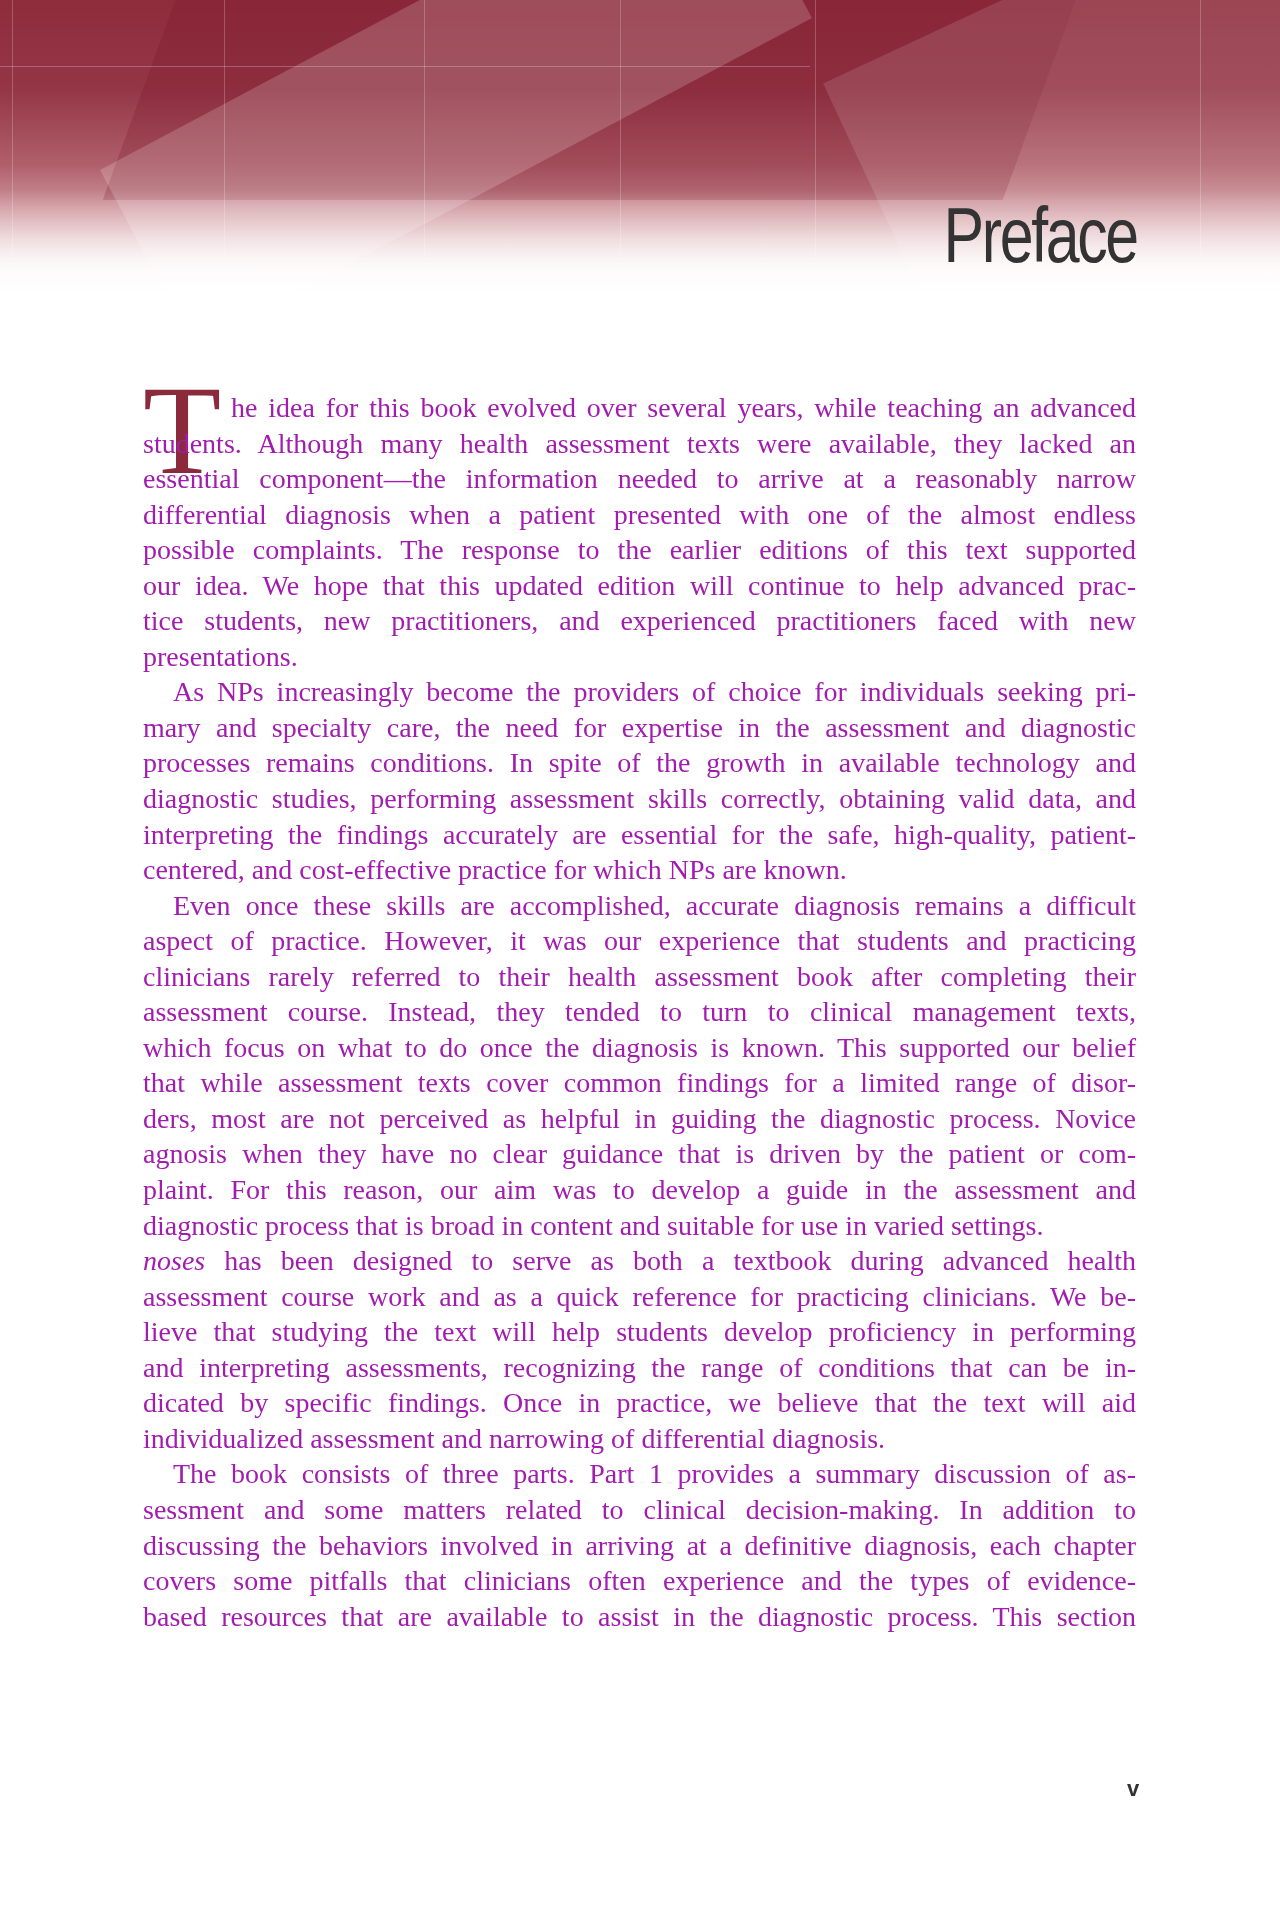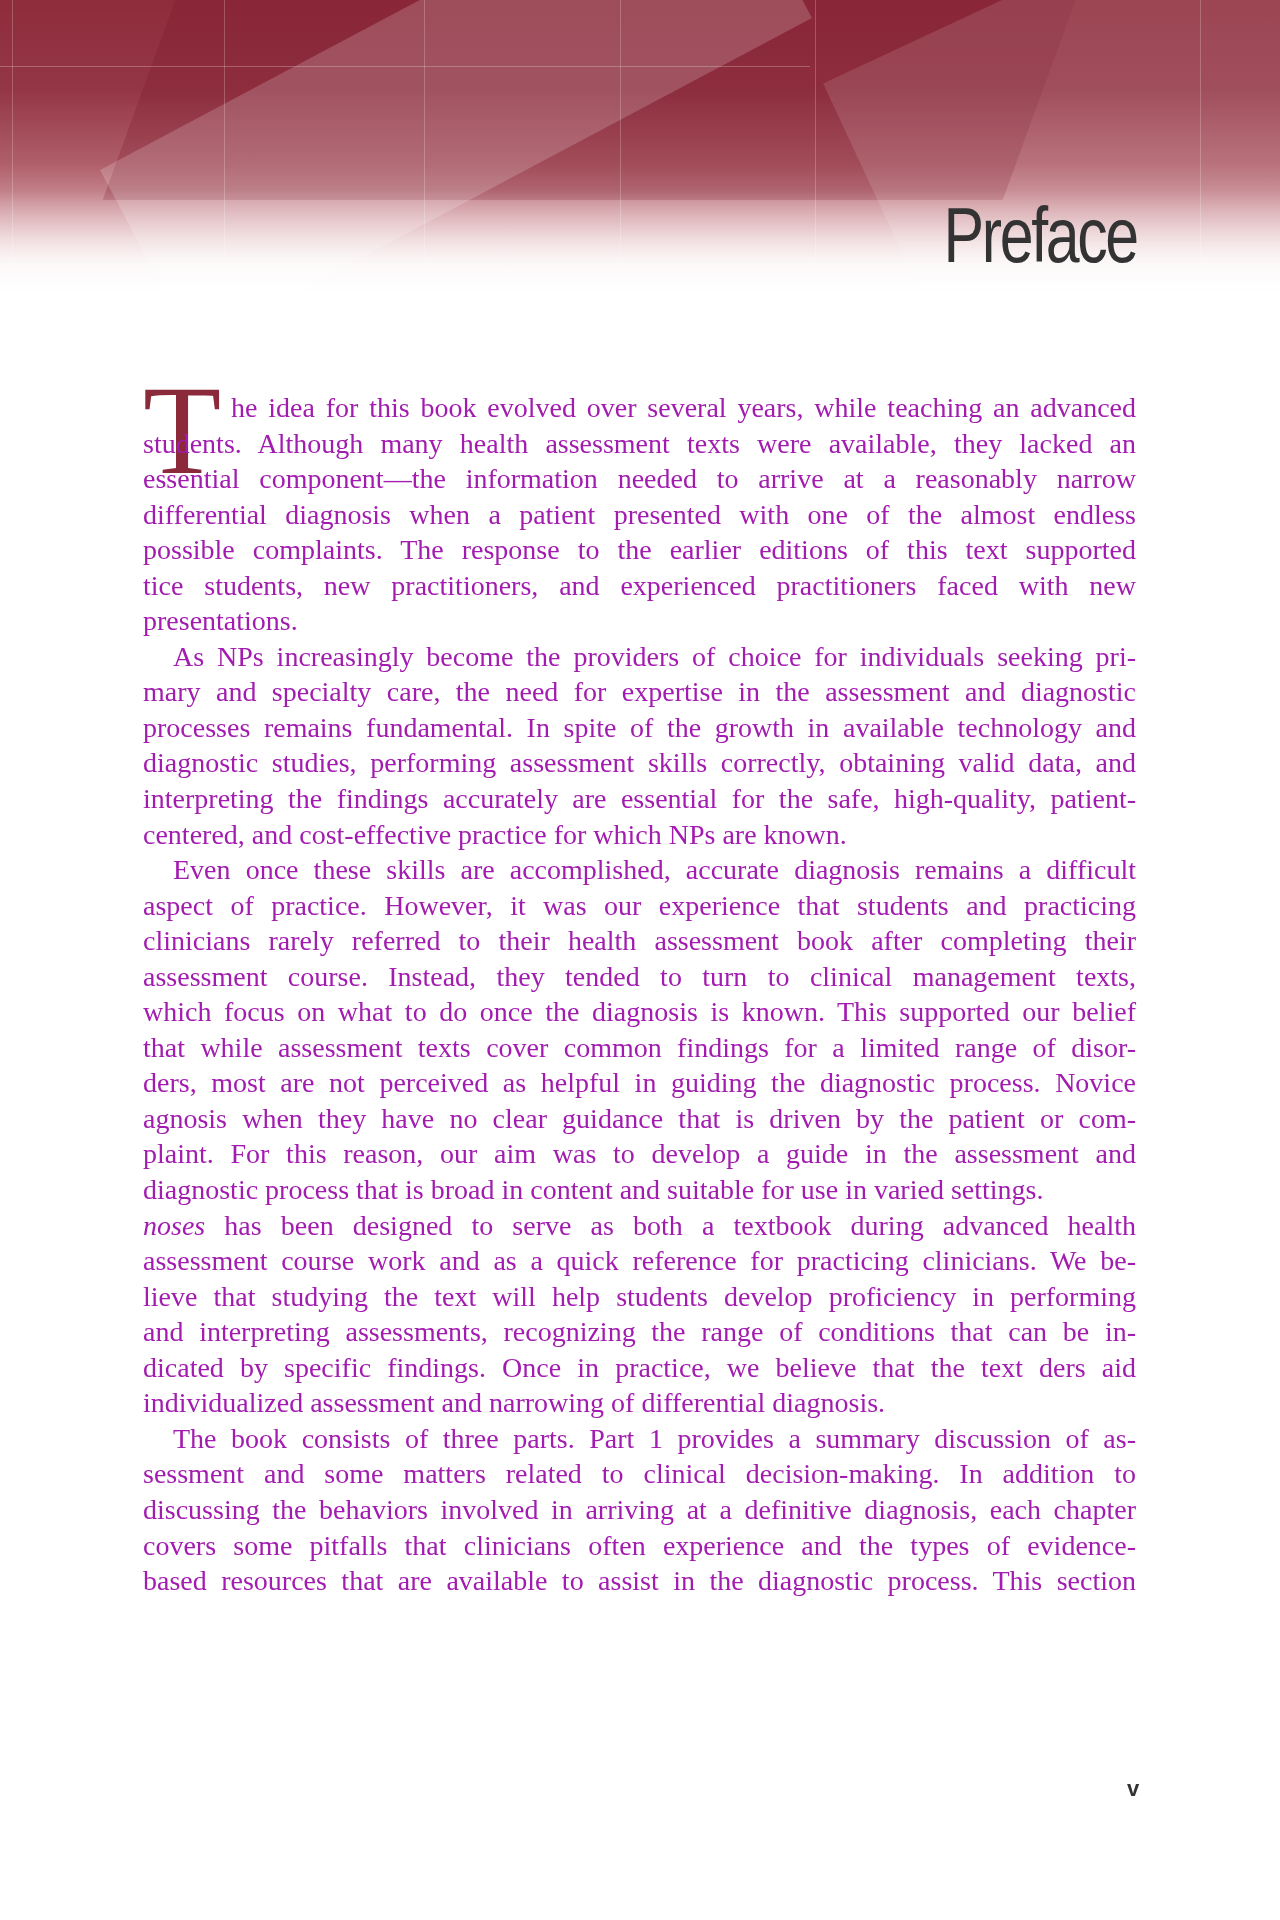--- a/index.html
+++ b/index.html
@@ -43,46 +43,47 @@
 <div class="title">Preface</div>
 
 <div class="dropcap">T</div>
 
 <div class="body">
   <span class="ln in1">he idea for this book evolved over several years, while teaching an advanced</span>
   <span class="ln">students. Although many health assessment texts were available, they lacked an</span>
   <span class="ln">essential component—the information needed to arrive at a reasonably narrow</span>
   <span class="ln">differential diagnosis when a patient presented with one of the almost endless</span>
   <span class="ln">possible complaints. The response to the earlier editions of this text supported</span>
+  <span class="ln">our idea. We hope that this updated edition will continue to help advanced prac-</span>
   <span class="ln">tice students, new practitioners, and experienced practitioners faced with new</span>
   <span class="ln last">presentations.</span>
 
   <span class="ln ind">As NPs increasingly become the providers of choice for individuals seeking pri-</span>
   <span class="ln">mary and specialty care, the need for expertise in the assessment and diagnostic</span>
-  <span class="ln">processes remains fundamental. In spite of the growth in available technology and</span>
+  <span class="ln">processes remains conditions. In spite of the growth in available technology and</span>
   <span class="ln">diagnostic studies, performing assessment skills correctly, obtaining valid data, and</span>
   <span class="ln">interpreting the findings accurately are essential for the safe, high-quality, patient-</span>
   <span class="ln last">centered, and cost-effective practice for which NPs are known.</span>
 
   <span class="ln ind">Even once these skills are accomplished, accurate diagnosis remains a difficult</span>
   <span class="ln">aspect of practice. However, it was our experience that students and practicing</span>
   <span class="ln">clinicians rarely referred to their health assessment book after completing their</span>
   <span class="ln">assessment course. Instead, they tended to turn to clinical management texts,</span>
   <span class="ln">which focus on what to do once the diagnosis is known. This supported our belief</span>
   <span class="ln">that while assessment texts cover common findings for a limited range of disor-</span>
   <span class="ln">ders, most are not perceived as helpful in guiding the diagnostic process. Novice</span>
   <span class="ln">agnosis when they have no clear guidance that is driven by the patient or com-</span>
   <span class="ln">plaint. For this reason, our aim was to develop a guide in the assessment and</span>
   <span class="ln last">diagnostic process that is broad in content and suitable for use in varied settings.</span>
 
   <span class="ln"><span class="it">noses</span> <span>has been designed to serve as both a textbook during advanced health</span></span>
   <span class="ln">assessment course work and as a quick reference for practicing clinicians. We be-</span>
   <span class="ln">lieve that studying the text will help students develop proficiency in performing</span>
   <span class="ln">and interpreting assessments, recognizing the range of conditions that can be in-</span>
-  <span class="ln">dicated by specific findings. Once in practice, we believe that the text ders aid</span>
+  <span class="ln">dicated by specific findings. Once in practice, we believe that the text will aid</span>
   <span class="ln last">individualized assessment and narrowing of differential diagnosis.</span>
 
   <span class="ln ind">The book consists of three parts. Part 1 provides a summary discussion of as-</span>
   <span class="ln">sessment and some matters related to clinical decision-making. In addition to</span>
   <span class="ln">discussing the behaviors involved in arriving at a definitive diagnosis, each chapter</span>
   <span class="ln">covers some pitfalls that clinicians often experience and the types of evidence-</span>
   <span class="ln">based resources that are available to assist in the diagnostic process. This section</span>
 </div>
 
 <div class="pagenum">v</div>

